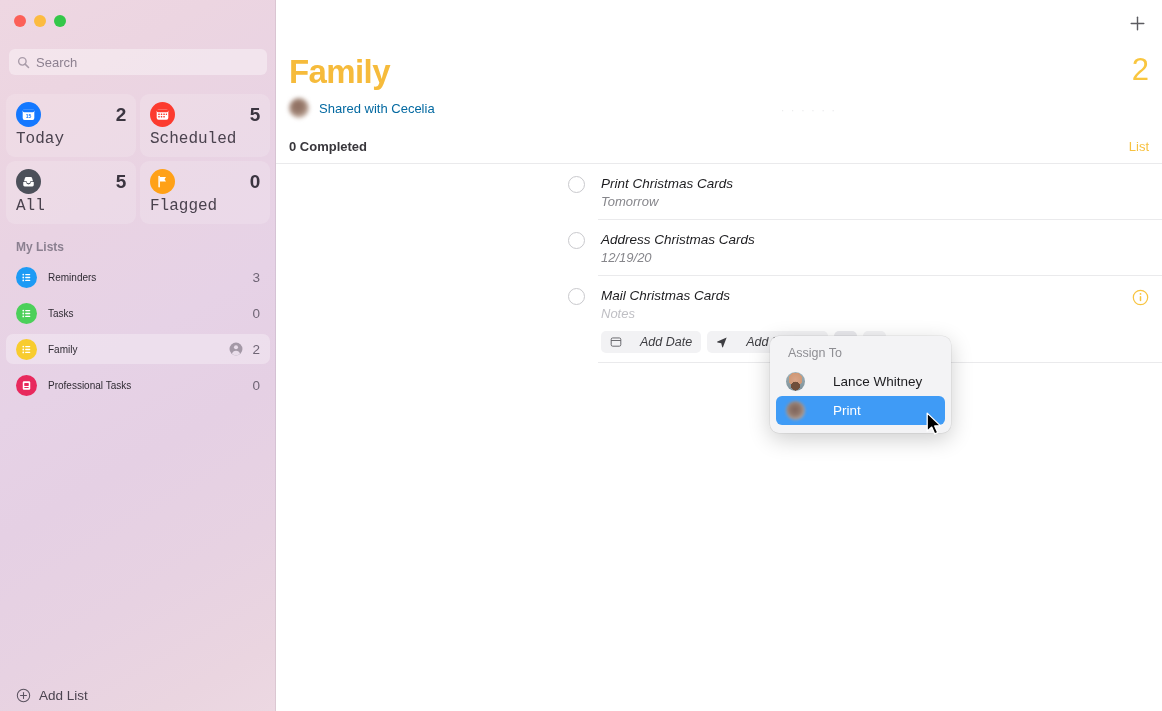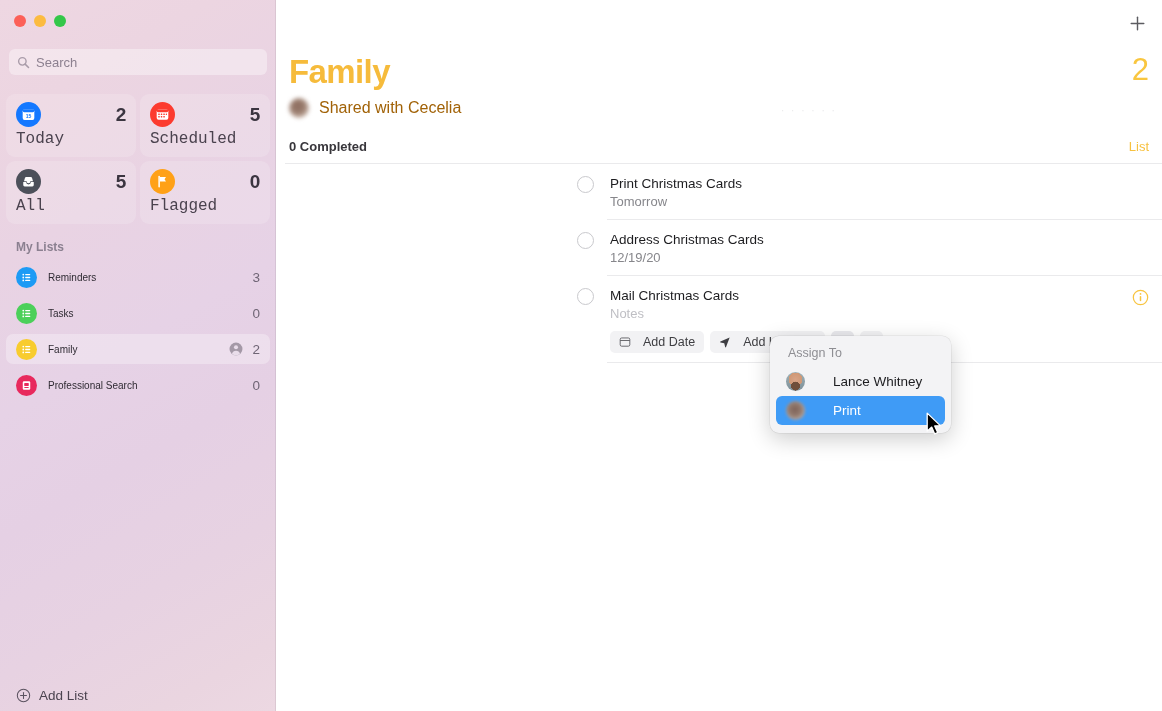--- a/index.html
+++ b/index.html
@@ -165,39 +165,39 @@
   .shared-row {
     position: absolute;
     left: 13px; top: 98px;
     display: flex; align-items: center; gap: 10px;
   }
   .shared-avatar {
     width: 20px; height: 20px; border-radius: 50%;
     background: radial-gradient(circle at 45% 42%, #8b6a5d 0%, #9a7d6e 38%, #c6b1a5 70%, #ded2ca 100%);
     filter: blur(2.1px);
   }
-  .shared-text { font-size: 16px; color: #a16207; }
+  .shared-text { font-size: 13px; color: #0369a1; }
   .faint-dots {
     position: absolute;
     left: 505px; top: 105px;
     font-size: 10px; letter-spacing: 2px;
     color: rgba(150,150,160,0.22);
     user-select: none;
   }
 
   .completed-row {
     position: absolute;
     left: 13px; top: 139px;
     right: 13px;
     display: flex; align-items: center; justify-content: space-between;
   }
   .completed-label { font-size: 13px; font-weight: 600; color: #38363b; }
   .show-link { font-size: 13px; color: #f7c13f; }
 
-  .items { position: absolute; top: 163px; left: 9px; right: 0; }
+  .items { position: absolute; top: 163px; left: 0; right: 0; font-style: italic; }
   .rule { height: 1px; background: #eaeaec; margin-left: 0; }
   .rule.inset { margin-left: 322px; }
 
   .item {
     position: relative;
     padding: 11px 0 9px 0;
   }
   .item-inner { display: flex; }
   .checkbox {
     width: 17px; height: 17px;
@@ -221,21 +221,21 @@
   }
 
   .detail-toolbar {
     display: flex; align-items: center;
     gap: 6px;
     margin-left: 325px;
     margin-top: 9px;
   }
   .chip {
     display: inline-flex; align-items: center;
-    gap: 12px;
+    gap: 18px;
     height: 22px;
     padding: 0 9px;
     border-radius: 5px;
     background: #f2f2f4;
     font-size: 12.5px;
     color: #3e3e42;
     white-space: nowrap;
   }
   .chip.icon-only { padding: 0; width: 23px; justify-content: center; }
   .chip.active-person { background: #e9e9ed; }
@@ -424,21 +424,21 @@
       </div>
 
       <div class="list-row">
         <div class="list-dot" style="background:#e8295d">
           <svg width="13" height="13" viewBox="0 0 16 16">
             <rect x="3.4" y="2.8" width="9.2" height="10.4" rx="1.6" fill="#fff"></rect>
             <rect x="5.2" y="5" width="5.6" height="3.6" rx=".6" fill="#e8295d"></rect>
             <rect x="5.2" y="9.8" width="5.6" height="1.3" rx=".65" fill="#e8295d"></rect>
           </svg>
         </div>
-        <span class="list-name">Professional Search</span>
+        <span class="list-name">Professional Tasks</span>
         <span class="list-count">0</span>
       </div>
     </div>
 
     <div class="add-list">
       <svg width="15" height="15" viewBox="0 0 16 16">
         <circle cx="8" cy="8" r="6.6" fill="none" stroke="#5b5360" stroke-width="1.1"></circle>
         <line x1="8" y1="4.8" x2="8" y2="11.2" stroke="#5b5360" stroke-width="1.1" stroke-linecap="round"></line>
         <line x1="4.8" y1="8" x2="11.2" y2="8" stroke="#5b5360" stroke-width="1.1" stroke-linecap="round"></line>
       </svg>

